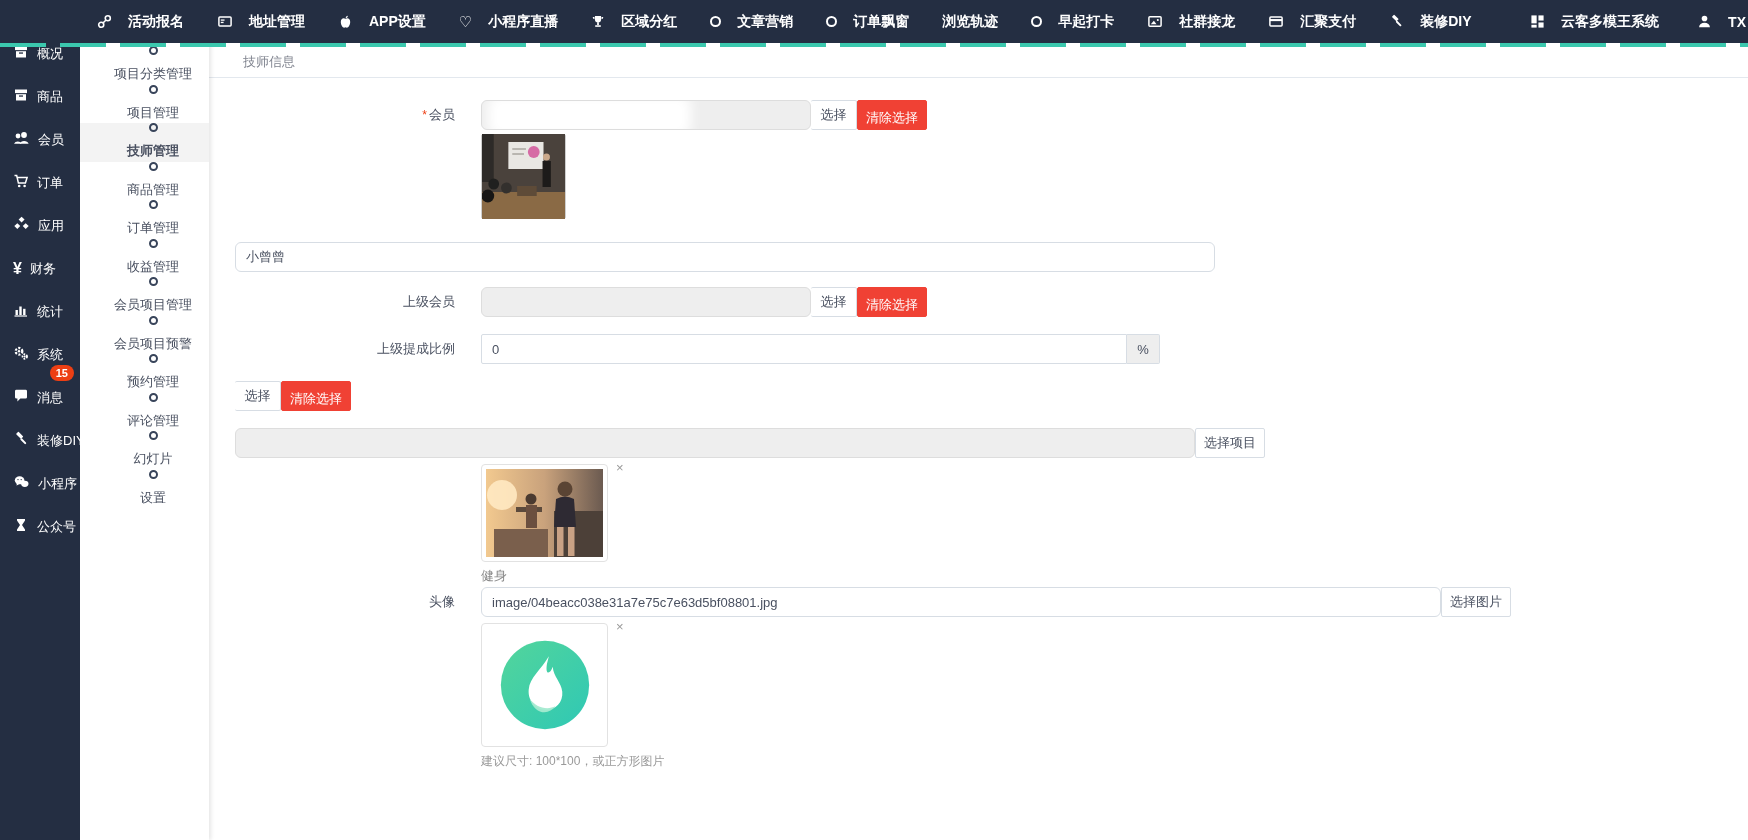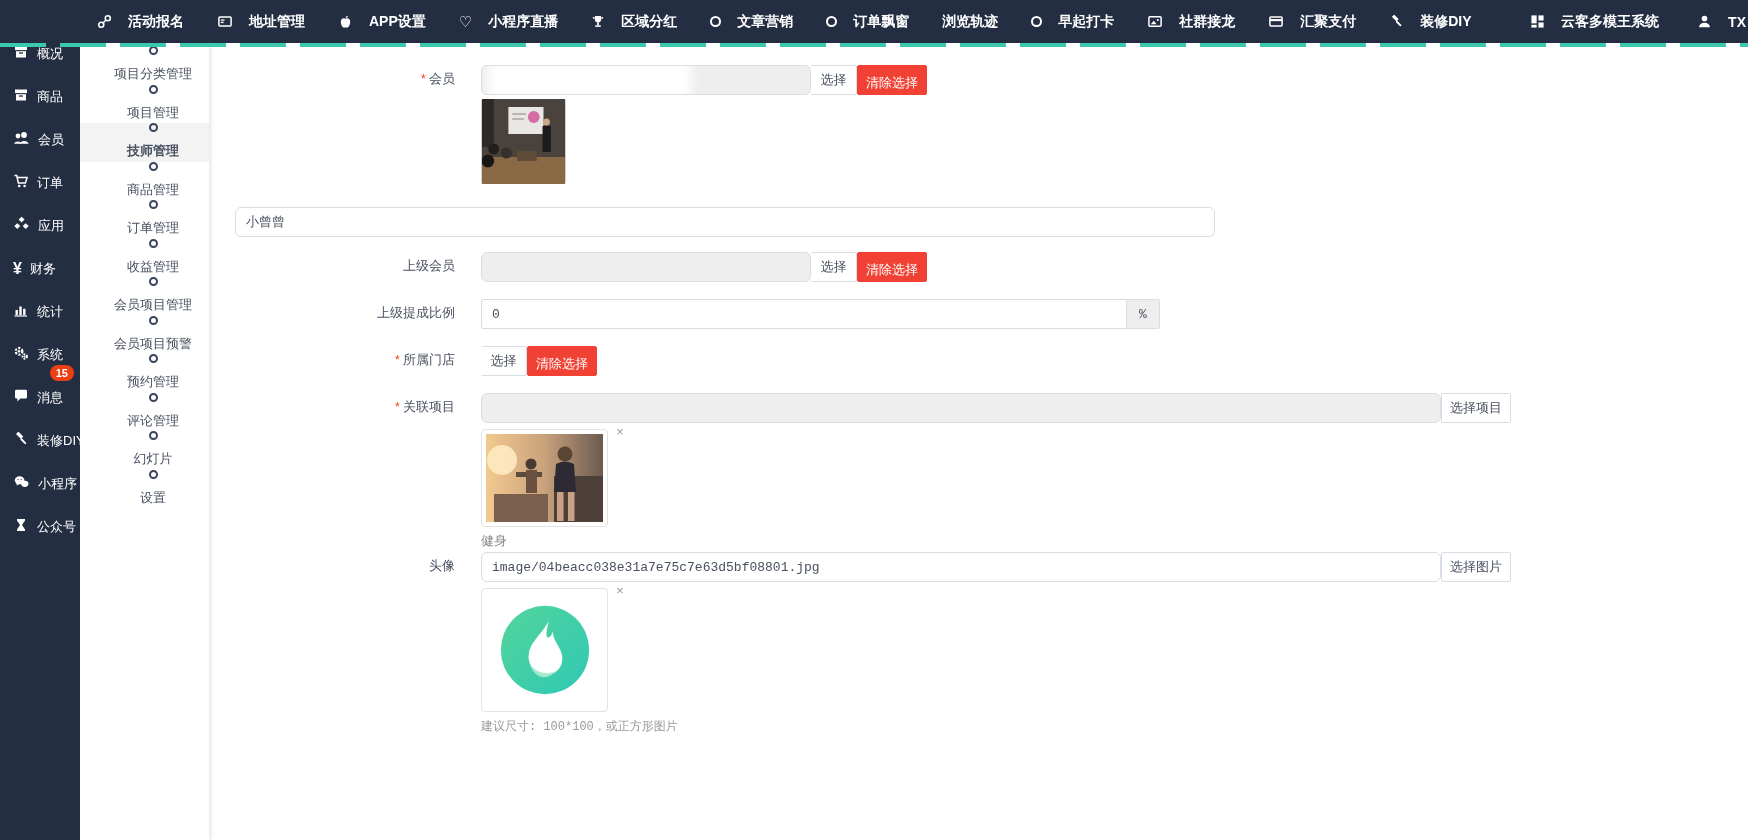--- a/index.html
+++ b/index.html
@@ -36,21 +36,21 @@
   .sm-item .o { width:9px; height:9px; border:2px solid #38445a; border-radius:50%; flex:0 0 auto; }
   .sm-item.active { background:#f3f3f3; font-weight:bold; }
 
   
   .content { position:absolute; left:209px; top:43px; width:1539px; height:797px; background:#fff;
     overflow:hidden; }
   .tabbar { height:35px; border-bottom:1px solid #e3e8ee; }
   .tab { display:inline-block; padding:10px 0 0 34px; font-size:13px; color:#80848f; cursor:pointer; }
 
   .form { padding-top:22px; }
-  .frow { display:flex; align-items:center;font-family:Liberation Mono, monospace; }
+  .frow { display:flex; align-items:center; }
   .flabel { width:246px; text-align:right; font-size:13px; color:#495060; line-height:30px;
     flex:0 0 auto; }
   .flabel em { color:#ed3f14; font-style:normal; margin-right:2px; font-size:12px; }
   .fctrl { margin-left:26px; display:flex; align-items:stretch; }
 
   .inp { height:30px; border:1px solid #d7dde4; border-radius:6px; background:#fff; color:#495060;
     font-size:13px; padding:0 10px; font-family:inherit; }
   .inp.gray { background:#eee; border-color:#ddd; }
   .inp.graytext { color:#a8a8a8; }
   .w330{width:330px;} .w980{width:980px;} .w646{width:646px;} .w914{width:914px;} .w960{width:960px;}
@@ -336,20 +336,23 @@
       <span class="o"></span>
       <span>幻灯片</span>
     </div>
   <div class="sm-item">
       <span class="o"></span>
       <span>设置</span>
     </div>
 </div>
 
 <div class="content">
+  <div class="tabbar">
+    <span class="tab">技师信息</span>
+  </div>
 
   <div class="form">
 
     <div class="frow">
       <div class="flabel"><em>*</em><span>会员</span></div>
       <div class="fctrl">
         <div class="inp gray w330 redact-wrap">
             <span class="redact"></span>
           </div>
         <button class="btn sel">选择</button>
@@ -397,29 +400,27 @@
 
     <div class="frow mt17">
       <div class="flabel"><span>上级提成比例</span></div>
       <div class="fctrl">
         <input class="inp w646" style="border-radius: 2px 0px 0px 2px;" value="0">
         <span class="addon">%</span>
       </div>
     </div>
 
     <div class="frow mt17">
-      <div class="flabel"><em>*</em><span>所属门店</span></div>
       <div class="fctrl">
         <button class="btn sel">选择</button>
         <button class="btn danger">清除选择</button>
       </div>
     </div>
 
     <div class="frow mt17">
-      <div class="flabel"><em>*</em><span>关联项目</span></div>
       <div class="fctrl">
         <div class="inp gray w960"></div>
         <button class="btn wide">选择项目</button>
       </div>
     </div>
 
     <div class="frow">
       <div class="flabel"></div>
       <div class="fctrl" style="flex-direction:column;align-items:flex-start">
         <div style="display:flex;align-items:flex-start">

